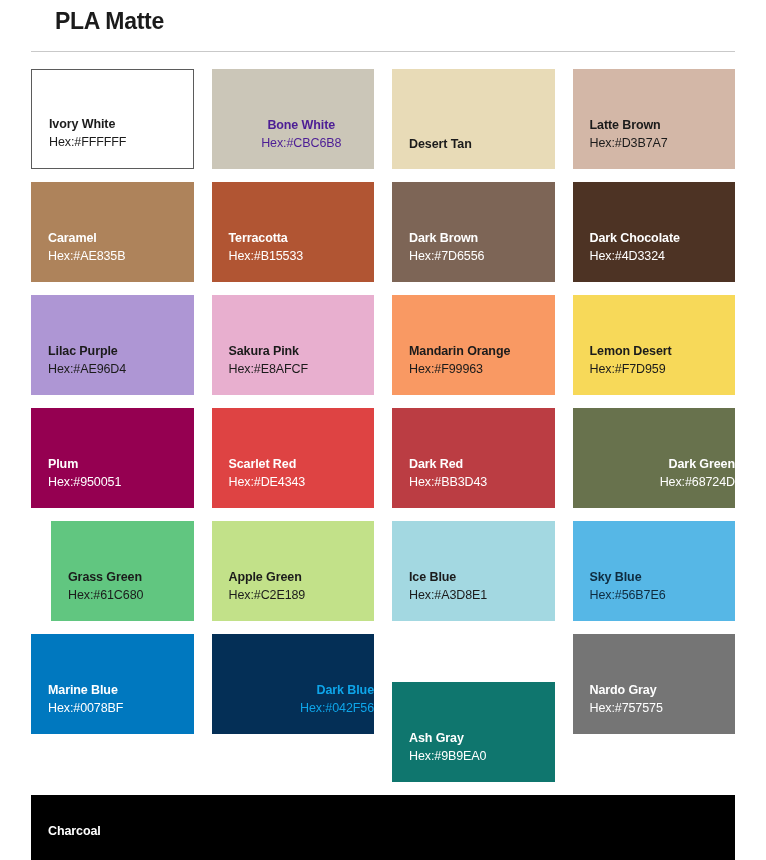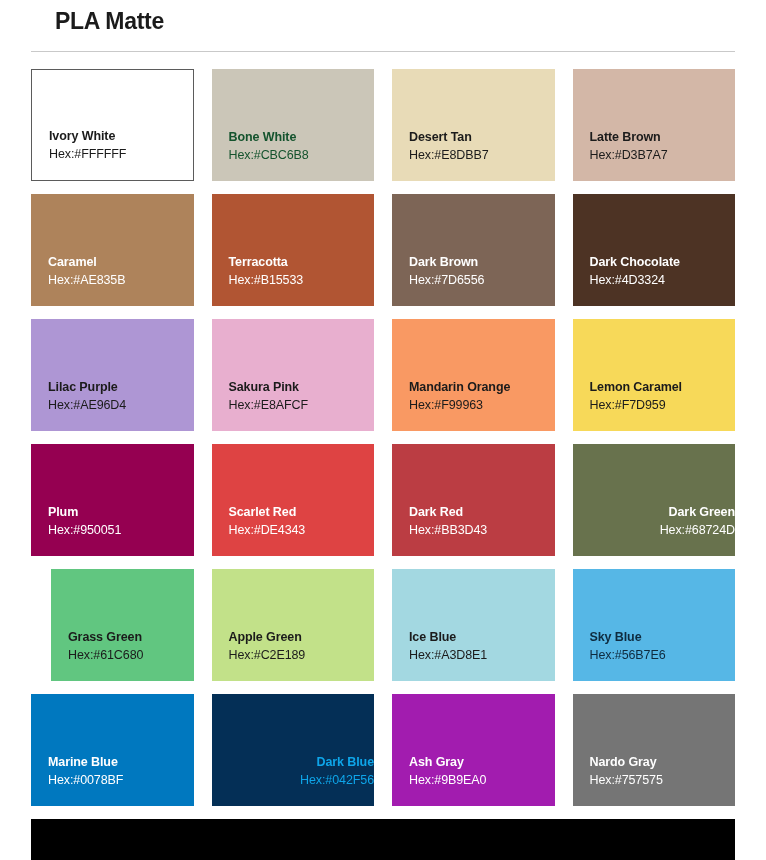--- a/index.html
+++ b/index.html
@@ -46,21 +46,21 @@
   .swatch-grid {
     margin-top: 17px;
     padding: 0 31px;
     display: grid;
     grid-template-columns: repeat(4, 1fr);
     column-gap: 18px;
     row-gap: 13px;
   }
 
   .swatch {
-    height: 112px;
+    height: 100px;
     position: relative;
     display: flex;
     flex-direction: column;
     justify-content: flex-end;
     padding: 0 0 16px 17px;
     overflow: hidden;
   }
 
   .swatch.full-width {
     grid-column: 1 / -1;
@@ -95,27 +95,26 @@
   <div class="header">
     <h1 class="page-title">PLA Matte</h1>
     <hr class="title-divider">
   </div>
 
   <div class="swatch-grid" id="swatch-grid">
       <div class="swatch bordered" style="background: rgb(255, 255, 255); color: rgb(27, 27, 27);">
         <div class="swatch-name">Ivory White</div>
         <div class="swatch-hex">Hex:#FFFFFF</div>
       </div>
-      <div class="swatch" style="background: rgb(203, 198, 184); color: #14532d;">
+      <div class="swatch" style="background: rgb(203, 198, 184); color: #4c1d95; align-items: center;">
         <div class="swatch-name">Bone White</div>
         <div class="swatch-hex">Hex:#CBC6B8</div>
       </div>
       <div class="swatch" style="background: rgb(232, 219, 183); color: rgb(27, 27, 27);">
         <div class="swatch-name">Desert Tan</div>
-        <div class="swatch-hex">Hex:#E8DBB7</div>
       </div>
       <div class="swatch" style="background: rgb(211, 183, 167); color: rgb(27, 27, 27);">
         <div class="swatch-name">Latte Brown</div>
         <div class="swatch-hex">Hex:#D3B7A7</div>
       </div>
       <div class="swatch" style="background: rgb(174, 131, 91); color: rgb(255, 255, 255);">
         <div class="swatch-name">Caramel</div>
         <div class="swatch-hex">Hex:#AE835B</div>
       </div>
       <div class="swatch" style="background: rgb(177, 85, 51); color: rgb(255, 255, 255);">
@@ -136,21 +135,21 @@
       </div>
       <div class="swatch" style="background: rgb(232, 175, 207); color: rgb(27, 27, 27);">
         <div class="swatch-name">Sakura Pink</div>
         <div class="swatch-hex">Hex:#E8AFCF</div>
       </div>
       <div class="swatch" style="background: rgb(249, 153, 99); color: rgb(27, 27, 27);">
         <div class="swatch-name">Mandarin Orange</div>
         <div class="swatch-hex">Hex:#F99963</div>
       </div>
       <div class="swatch" style="background: rgb(247, 217, 89); color: rgb(27, 27, 27);">
-        <div class="swatch-name">Lemon Caramel</div>
+        <div class="swatch-name">Lemon Desert</div>
         <div class="swatch-hex">Hex:#F7D959</div>
       </div>
       <div class="swatch" style="background: rgb(149, 0, 81); color: rgb(255, 255, 255);">
         <div class="swatch-name">Plum</div>
         <div class="swatch-hex">Hex:#950051</div>
       </div>
       <div class="swatch" style="background: rgb(222, 67, 67); color: rgb(255, 255, 255);">
         <div class="swatch-name">Scarlet Red</div>
         <div class="swatch-hex">Hex:#DE4343</div>
       </div>
@@ -179,21 +178,21 @@
         <div class="swatch-hex">Hex:#56B7E6</div>
       </div>
       <div class="swatch" style="background: rgb(0, 120, 191); color: rgb(255, 255, 255);">
         <div class="swatch-name">Marine Blue</div>
         <div class="swatch-hex">Hex:#0078BF</div>
       </div>
       <div class="swatch" style="background: rgb(4, 47, 86); color: #0ea5e9; text-align: right;">
         <div class="swatch-name">Dark Blue</div>
         <div class="swatch-hex">Hex:#042F56</div>
       </div>
-      <div class="swatch" style="background: #a21caf; color: rgb(255, 255, 255);">
+      <div class="swatch" style="background: #0f766e; color: rgb(255, 255, 255); margin-top: 48px;">
         <div class="swatch-name">Ash Gray</div>
         <div class="swatch-hex">Hex:#9B9EA0</div>
       </div>
       <div class="swatch" style="background: rgb(117, 117, 117); color: rgb(255, 255, 255);">
         <div class="swatch-name">Nardo Gray</div>
         <div class="swatch-hex">Hex:#757575</div>
       </div>
       <div class="swatch full-width" style="background: rgb(0, 0, 0); color: rgb(255, 255, 255);">
         <div class="swatch-name">Charcoal</div>
         <div class="swatch-hex">Hex:#000000</div>

